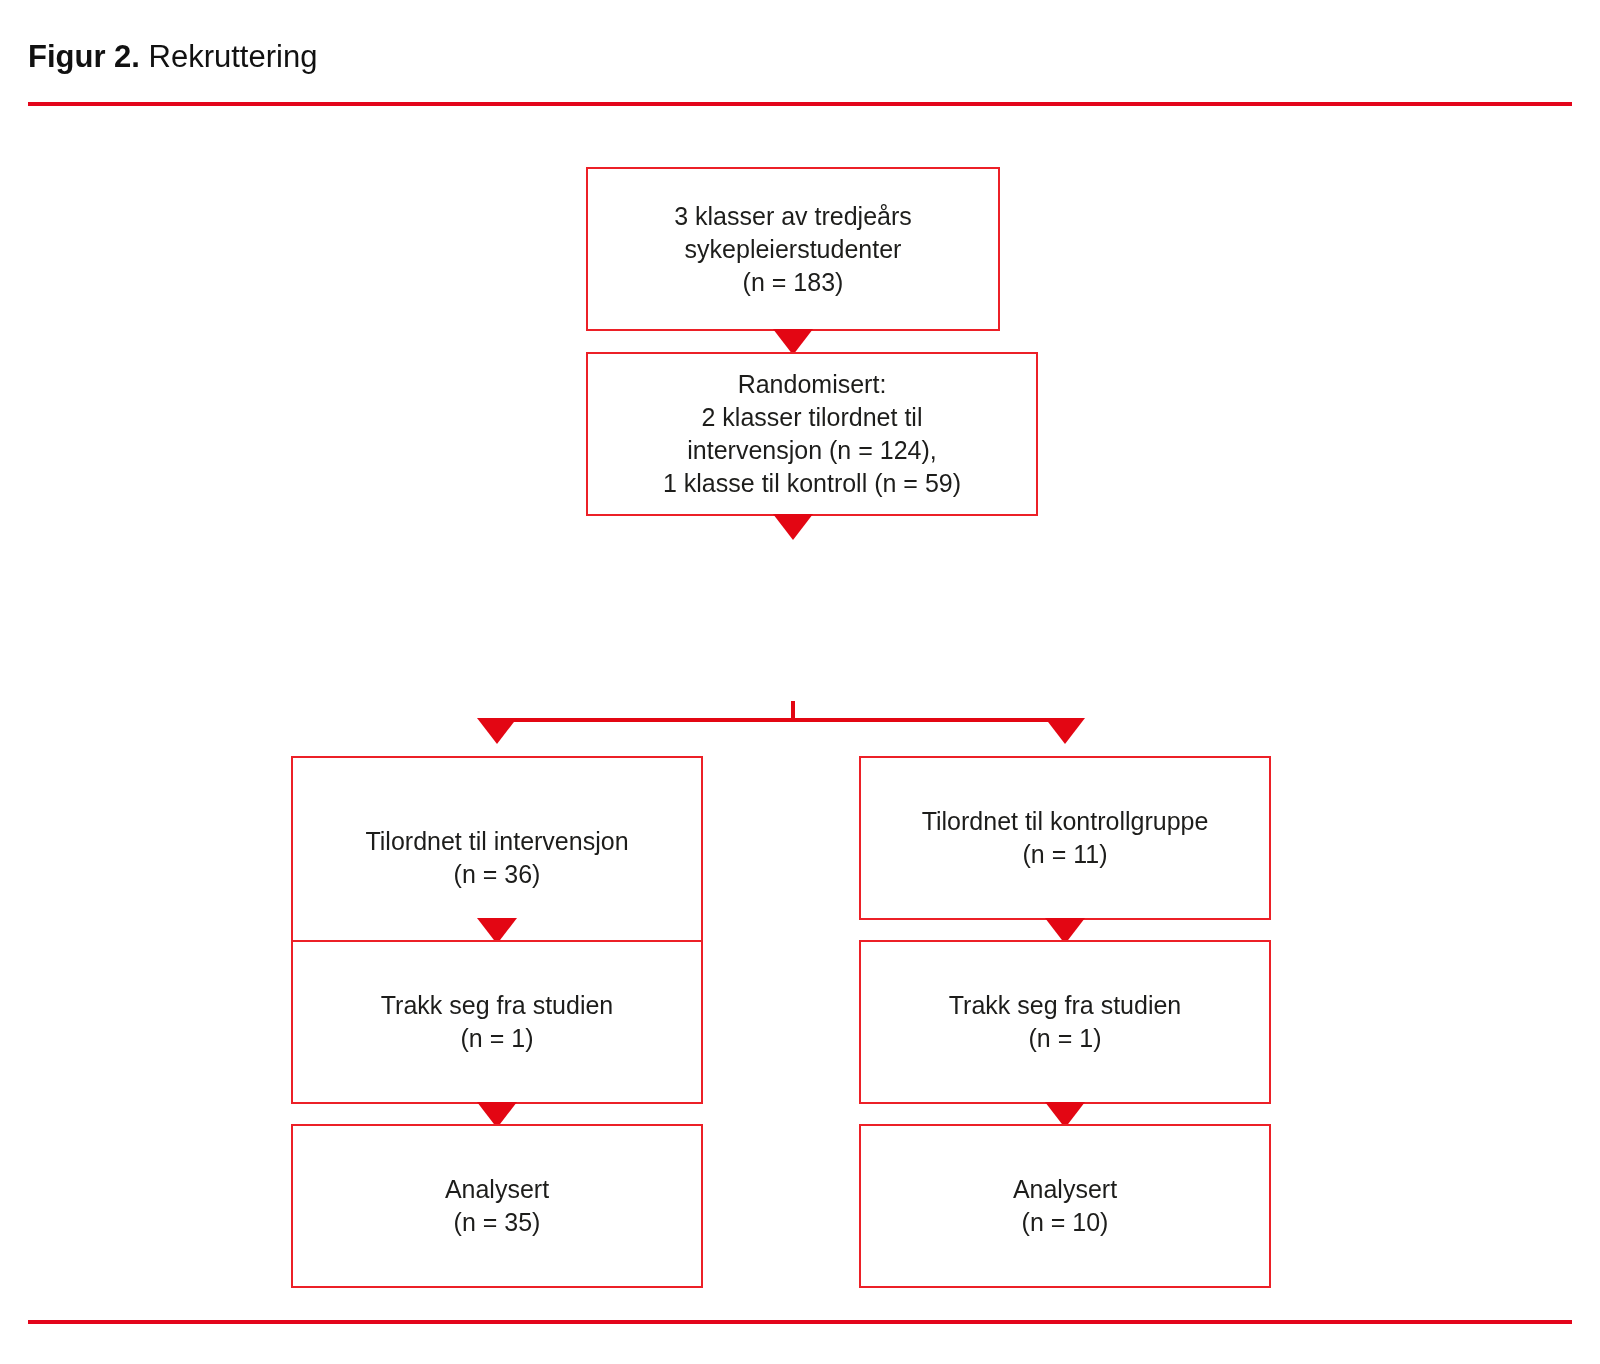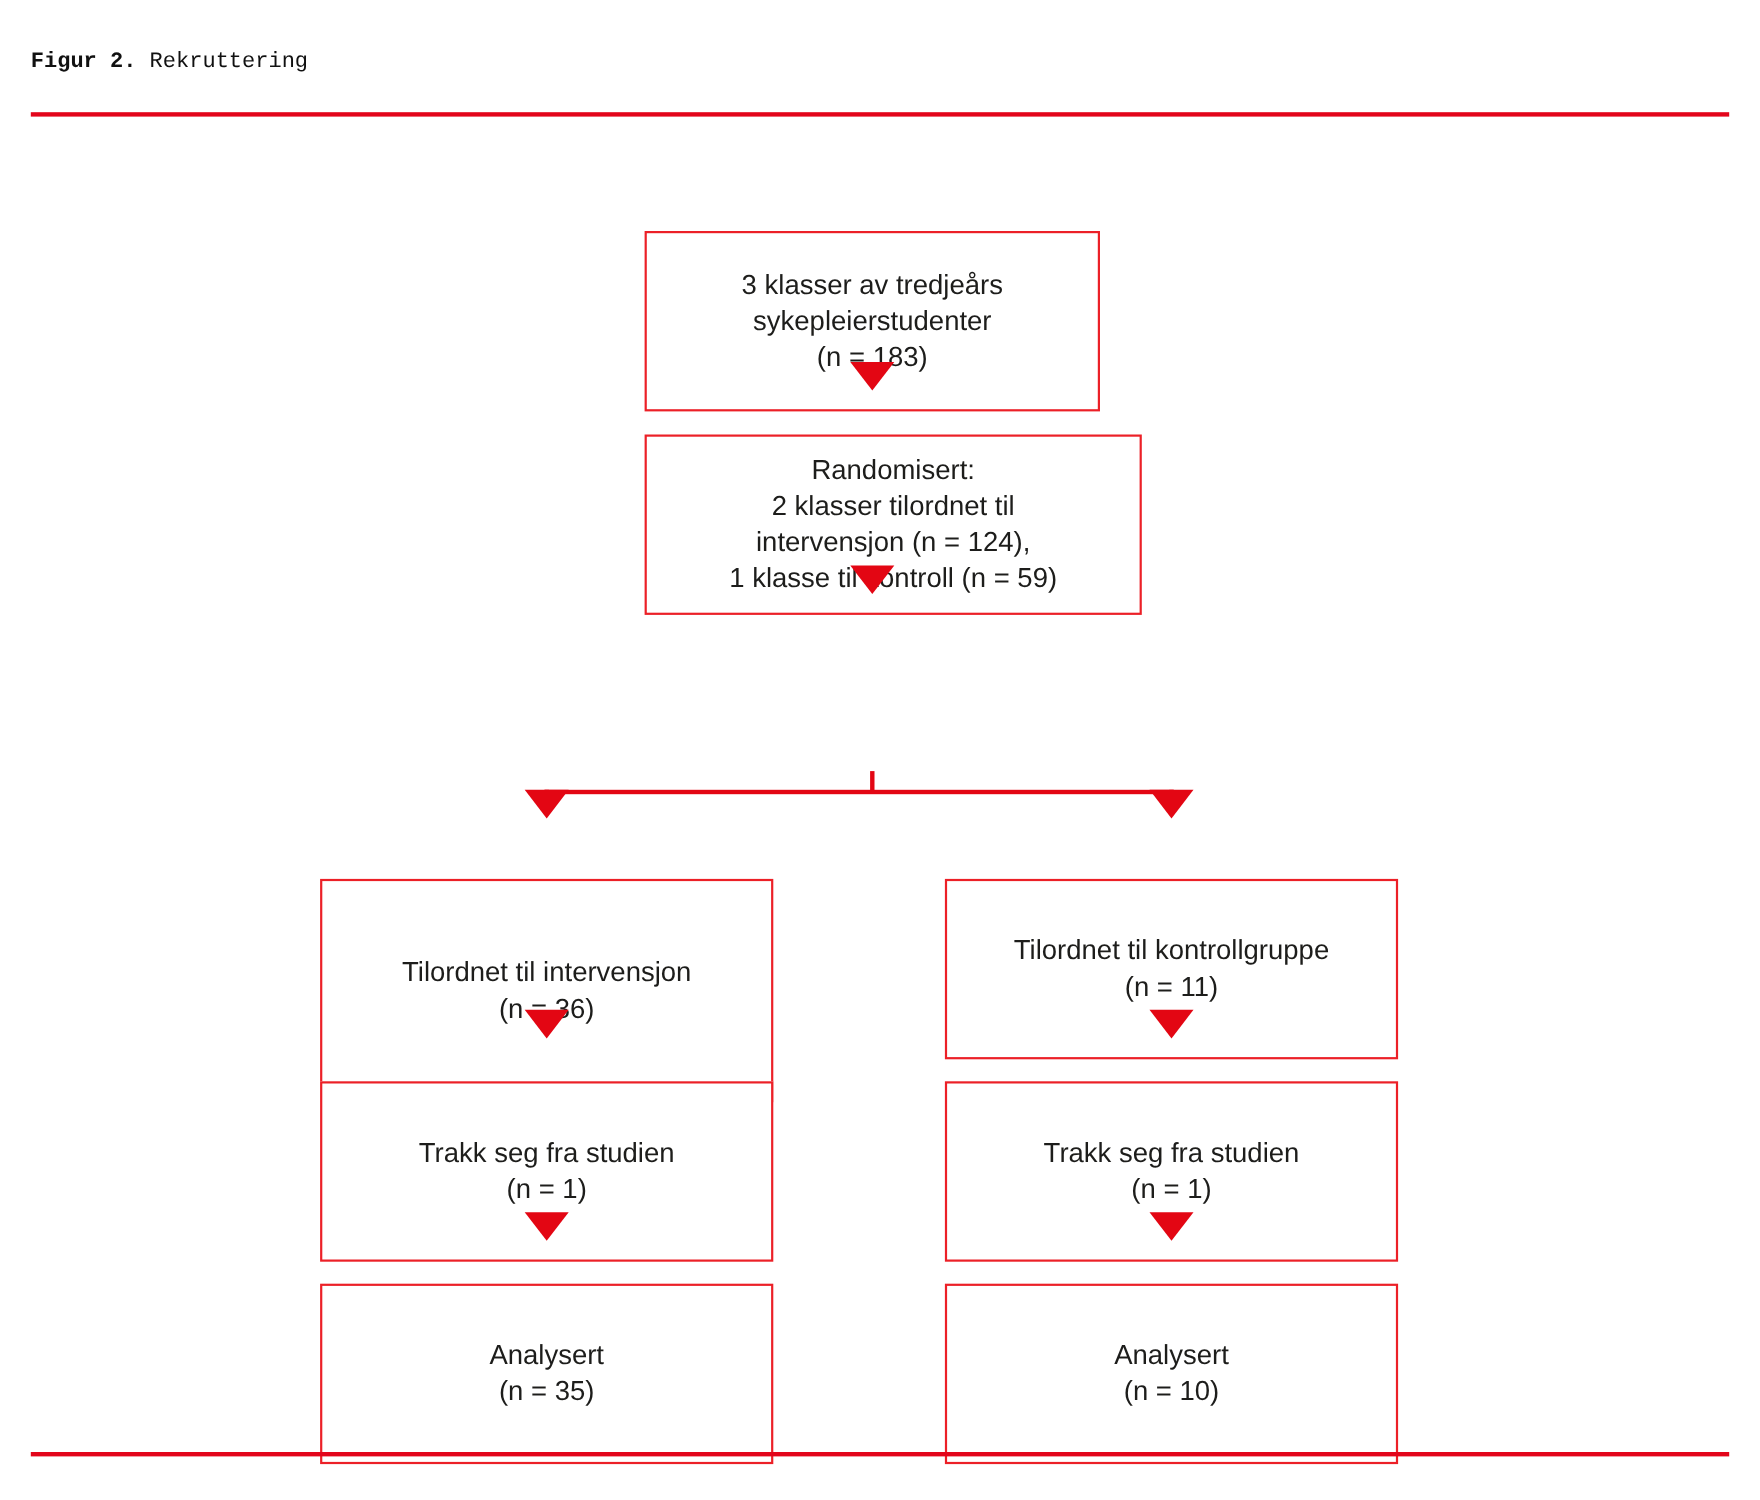--- a/index.html
+++ b/index.html
@@ -14,25 +14,24 @@
     color: #1a1a1a;
     position: relative;
     overflow: hidden;
   }
 
   
   #figure-title {
     position: absolute;
     left: 28px;
     top: 38px;
-    font-size: 20px;
+    font-size: 31px;
     line-height: 38px;
     white-space: nowrap;
     color: #111111;
-    font-family: Liberation Mono, monospace;
   }
   #figure-title .label {
     font-weight: bold;
   }
   #figure-title .caption {
     font-weight: normal;
   }
   .rule {
     position: absolute;
     left: 28px;
@@ -54,21 +53,20 @@
 
   .node {
     position: absolute;
     box-sizing: border-box;
     border: 2px solid #ec2027;
     background: #ffffff;
     display: flex;
     align-items: center;
     justify-content: center;
     text-align: center;
-    margin-top: 43px;
   }
   .node .node-text {
     font-size: 25px;
     line-height: 33px;
     color: #1d1d1b;
     white-space: pre-line;
     padding: 0 12px;
   }
 
   

